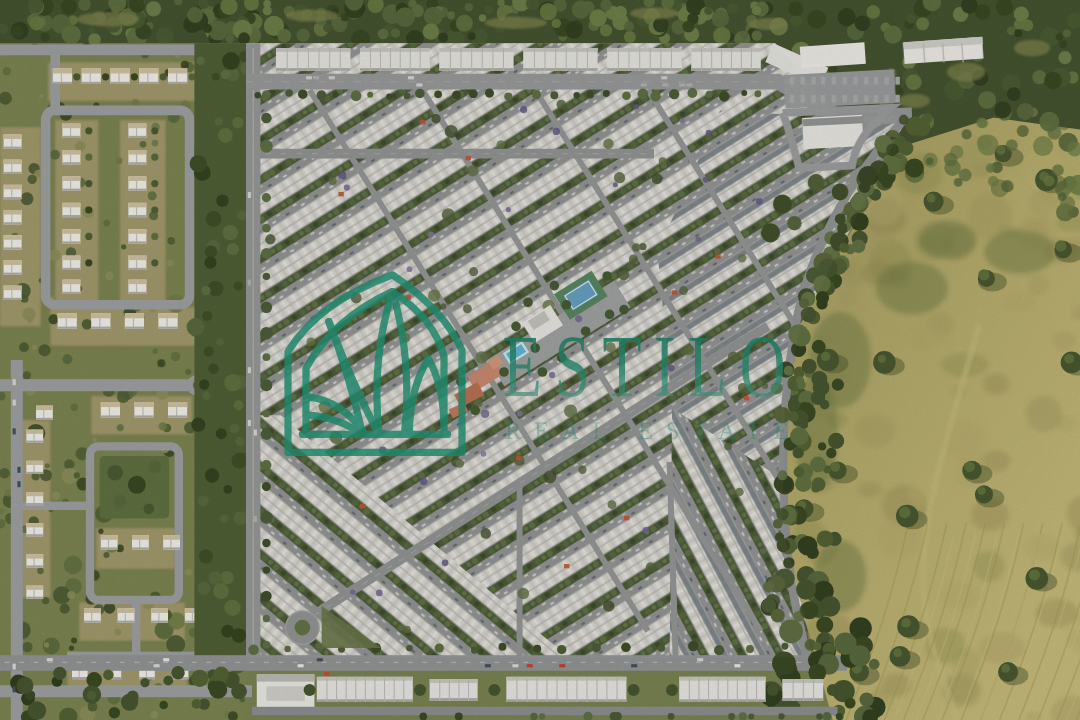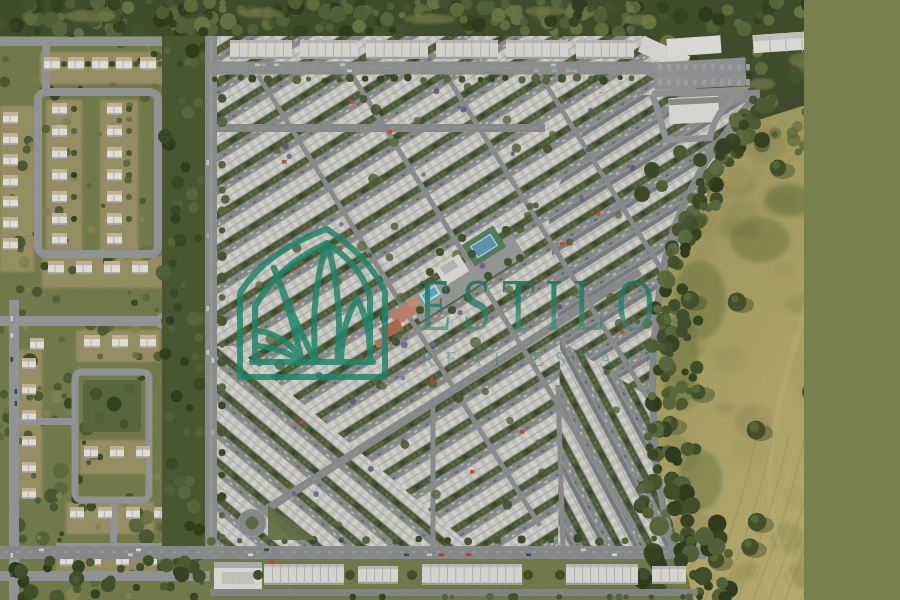--- a/index.html
+++ b/index.html
@@ -1,17 +1,17 @@
 <!DOCTYPE html>
 <html><head>
 <meta charset="utf-8">
 <title>Estilo Master Plan</title>
 <style>
 html,body{margin:0;padding:0;background:#77804e;font-family:"Liberation Sans",sans-serif;}
-#wrap{width:804px;height:600px;overflow:hidden;position:relative;}
+#wrap{width:900px;height:600px;overflow:hidden;position:relative;}
 </style>
 </head>
 <body>
 
 <div id="wrap">
 <svg width="900" height="600" viewBox="0 0 900 600">
 
 <defs>
 <linearGradient id="fieldg" x1="0" y1="0" x2="0.8" y2="1">
  <stop offset="0" stop-color="#9d975c"></stop>

